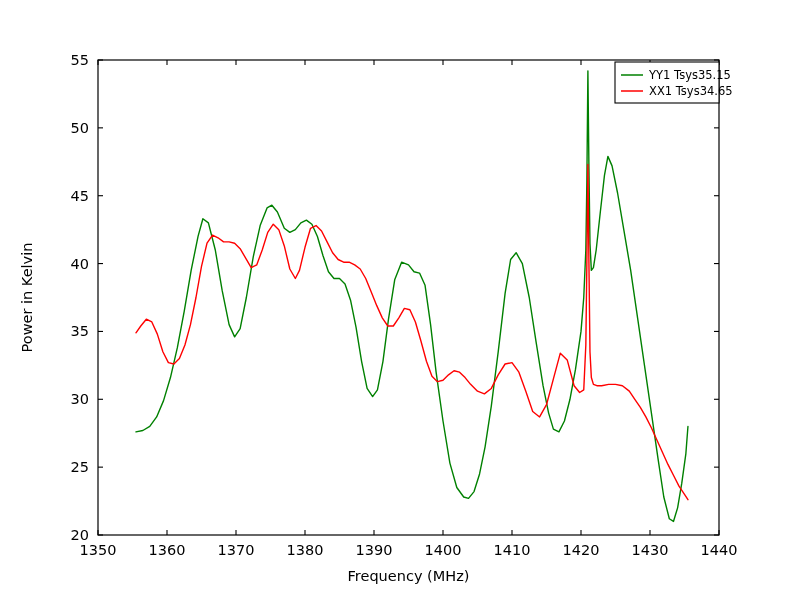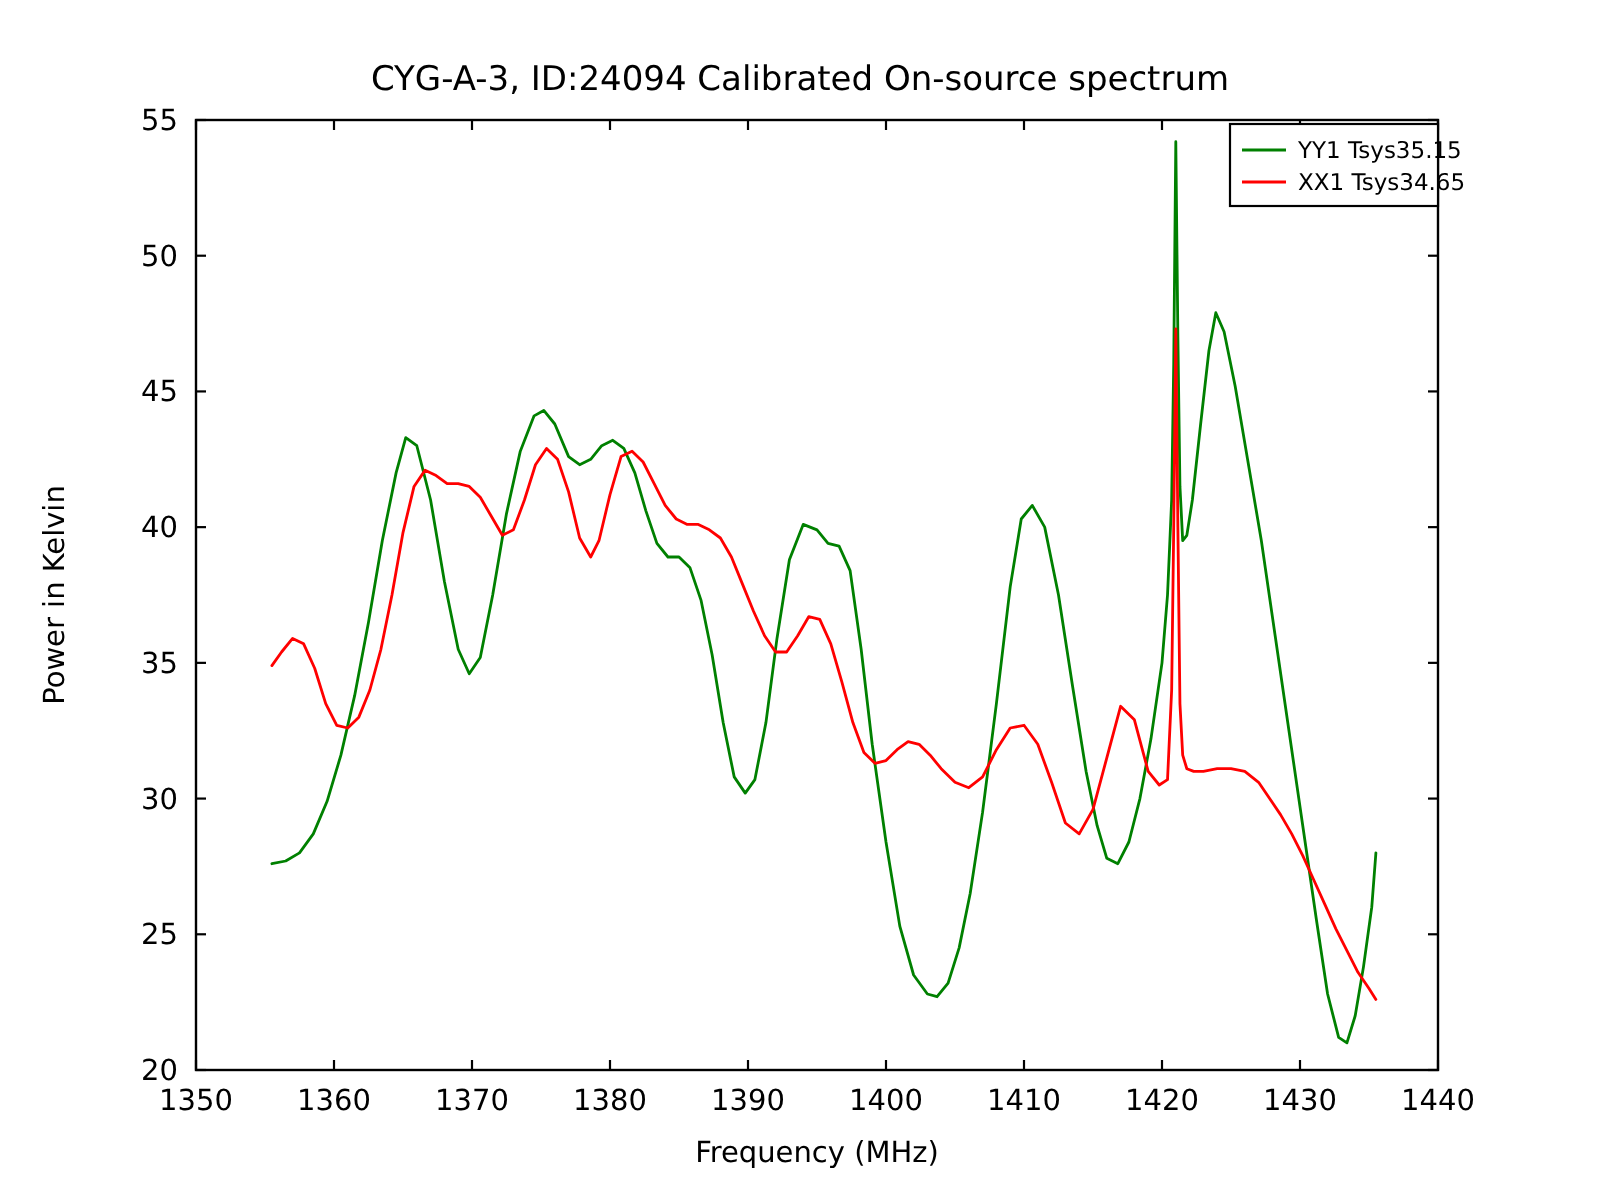--- a/index.html
+++ b/index.html
@@ -72,21 +72,20 @@
   }
   .legend-swatch {
     stroke-width: 1.5;
   }
 </style>
 </head>
 <body>
 
 <div id="figure">
 
-  <div id="chart-title">CYG-A-3, ID:24094 Calibrated On-source spectrum</div>
 
   <svg id="plot-svg" width="800" height="600">
     <g id="axes-group">
         <rect x="98" y="60" width="621" height="475" class="spine"></rect>
         <line x1="98" y1="535" x2="98" y2="530" class="tickmark"></line>
         <line x1="98" y1="60" x2="98" y2="65" class="tickmark"></line>
         <text x="98" y="555" text-anchor="middle" class="tick-label">1350</text>
         <line x1="167" y1="535" x2="167" y2="530" class="tickmark"></line>
         <line x1="167" y1="60" x2="167" y2="65" class="tickmark"></line>
         <text x="167" y="555" text-anchor="middle" class="tick-label">1360</text>

